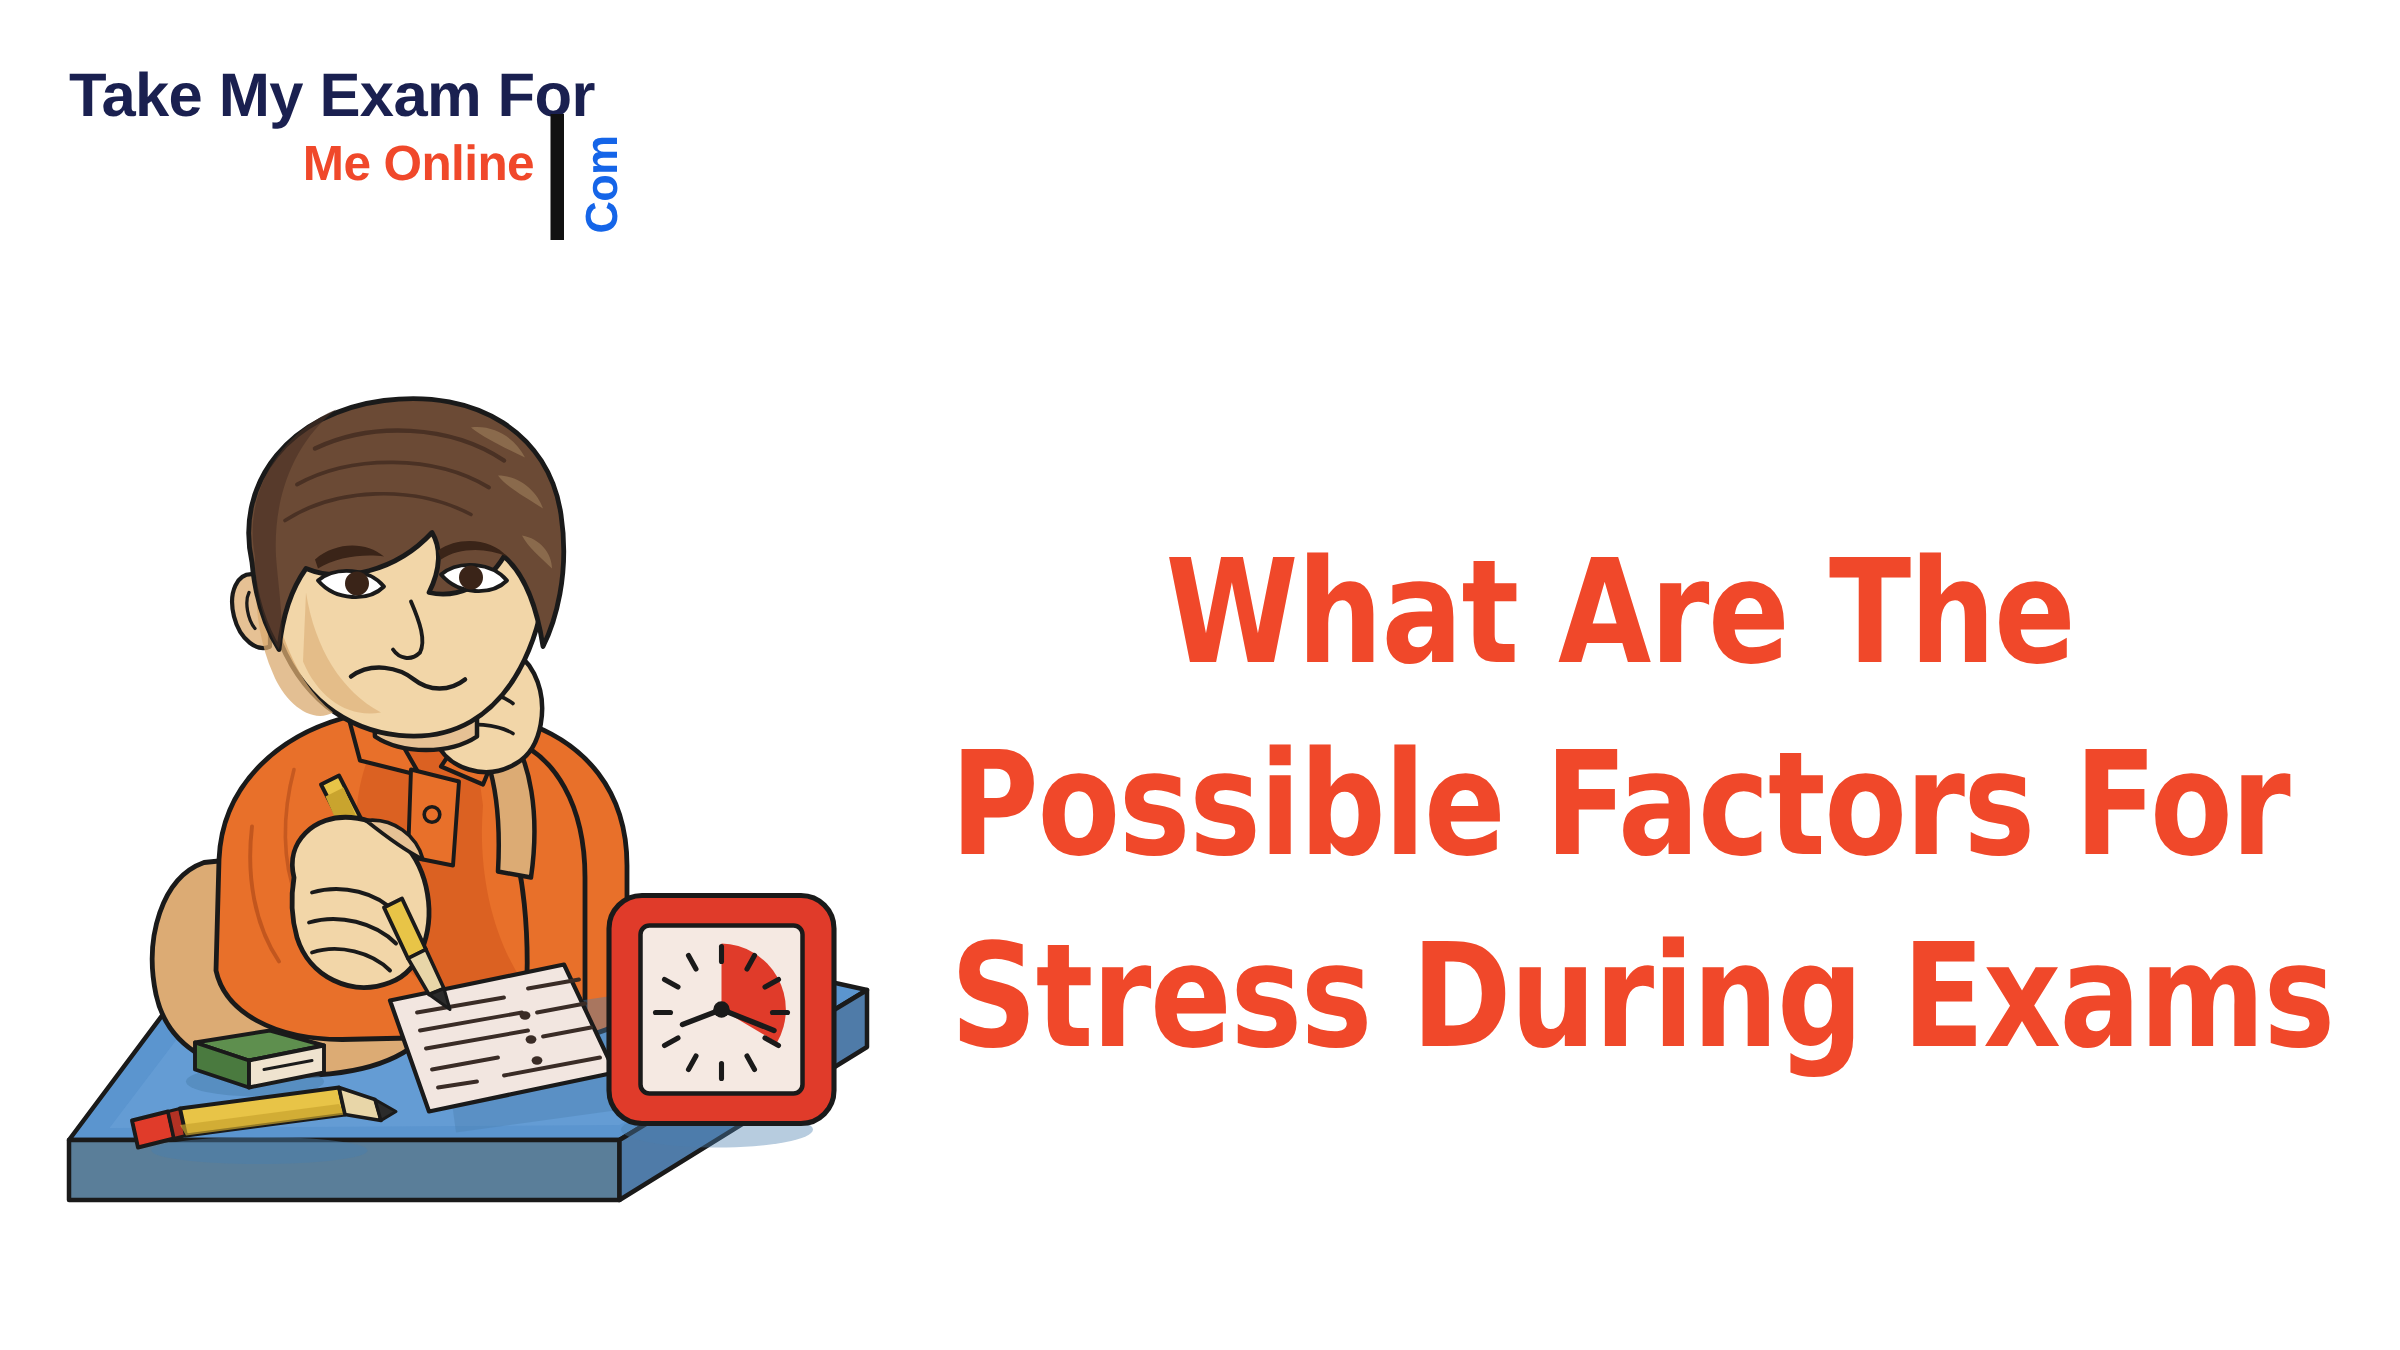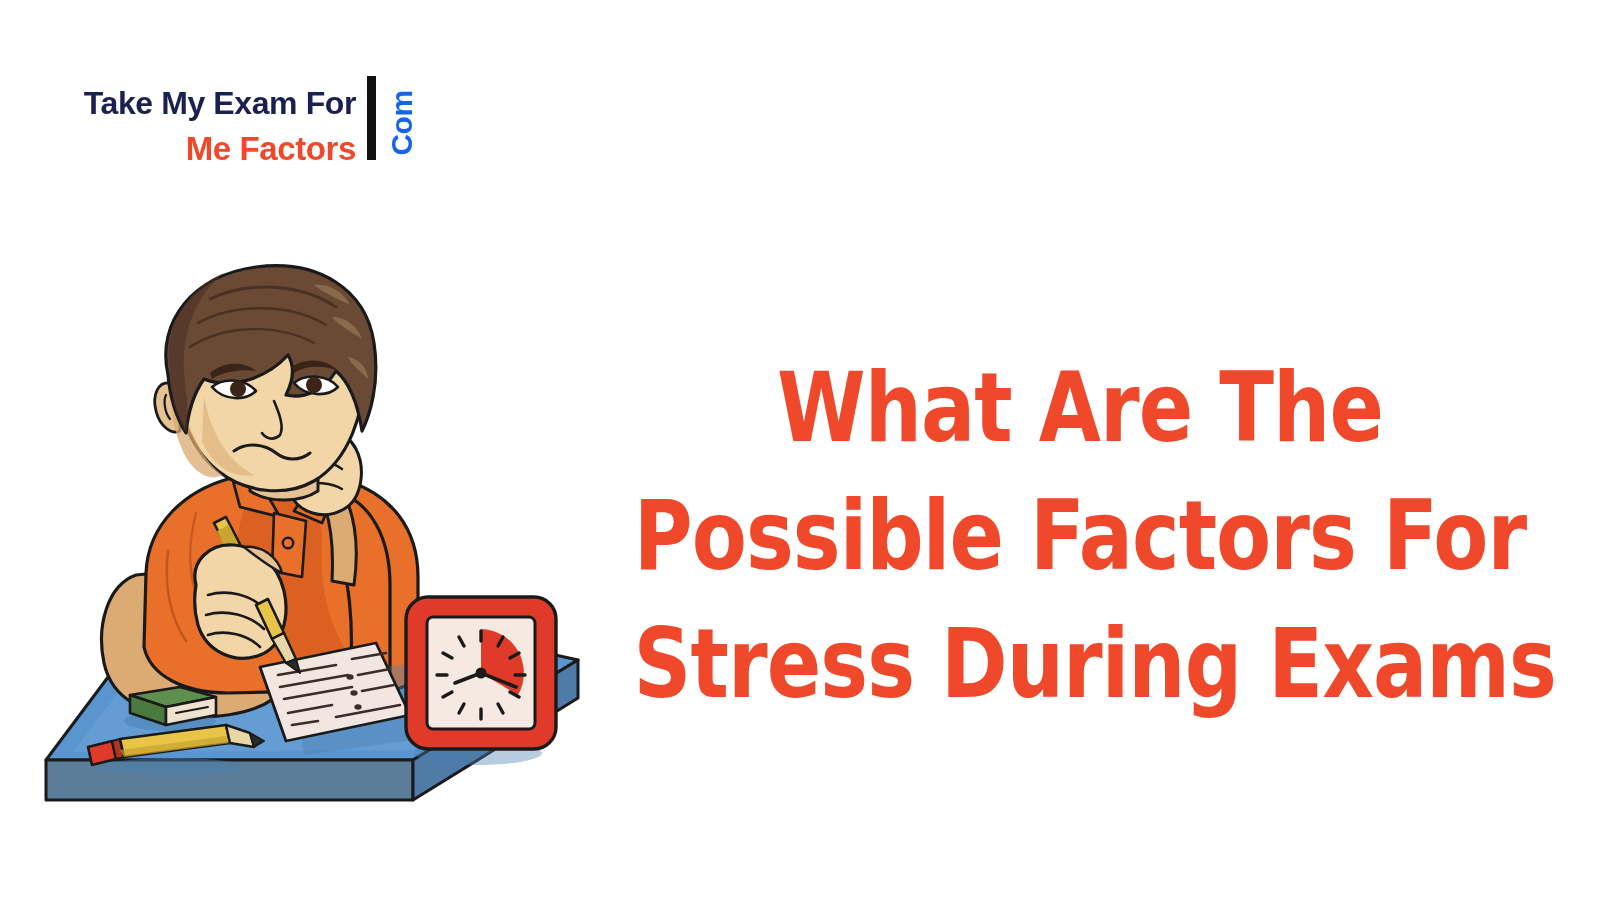--- a/index.html
+++ b/index.html
@@ -36,26 +36,25 @@
     left: 0;
     top: 0;
     width: 310px;
     height: 110px;
     text-align: right;
   }
   #logo-line1 {
     display: block;
     font-family: "Liberation Sans", sans-serif;
     font-weight: bold;
-    font-size: 32px;
+    font-size: 41px;
     letter-spacing: -0.4px;
     line-height: 46px;
     color: #1a2050;
     white-space: nowrap;
-    margin-top: 40px;
   }
   #logo-line2 {
     display: block;
     font-family: "Liberation Sans", sans-serif;
     font-weight: bold;
     font-size: 33px;
     letter-spacing: -0.4px;
     line-height: 46px;
     color: #f0482a;
     white-space: nowrap;
@@ -121,21 +120,21 @@
   .headline-line { display: block; white-space: nowrap; }
 </style>
 </head>
 <body>
 
 <div id="banner">
 
   <div id="logo">
     <div id="logo-words">
       <span id="logo-line1">Take My Exam For</span>
-      <span id="logo-line2">Me Factors</span>
+      <span id="logo-line2">Me Online</span>
     </div>
     <div id="logo-divider"></div>
     <div id="logo-com-wrap">
       <span id="logo-com">Com</span>
     </div>
   </div>
 
   <div id="illustration">
     <svg viewBox="0 0 610 560" xmlns="http://www.w3.org/2000/svg">
       <defs>

